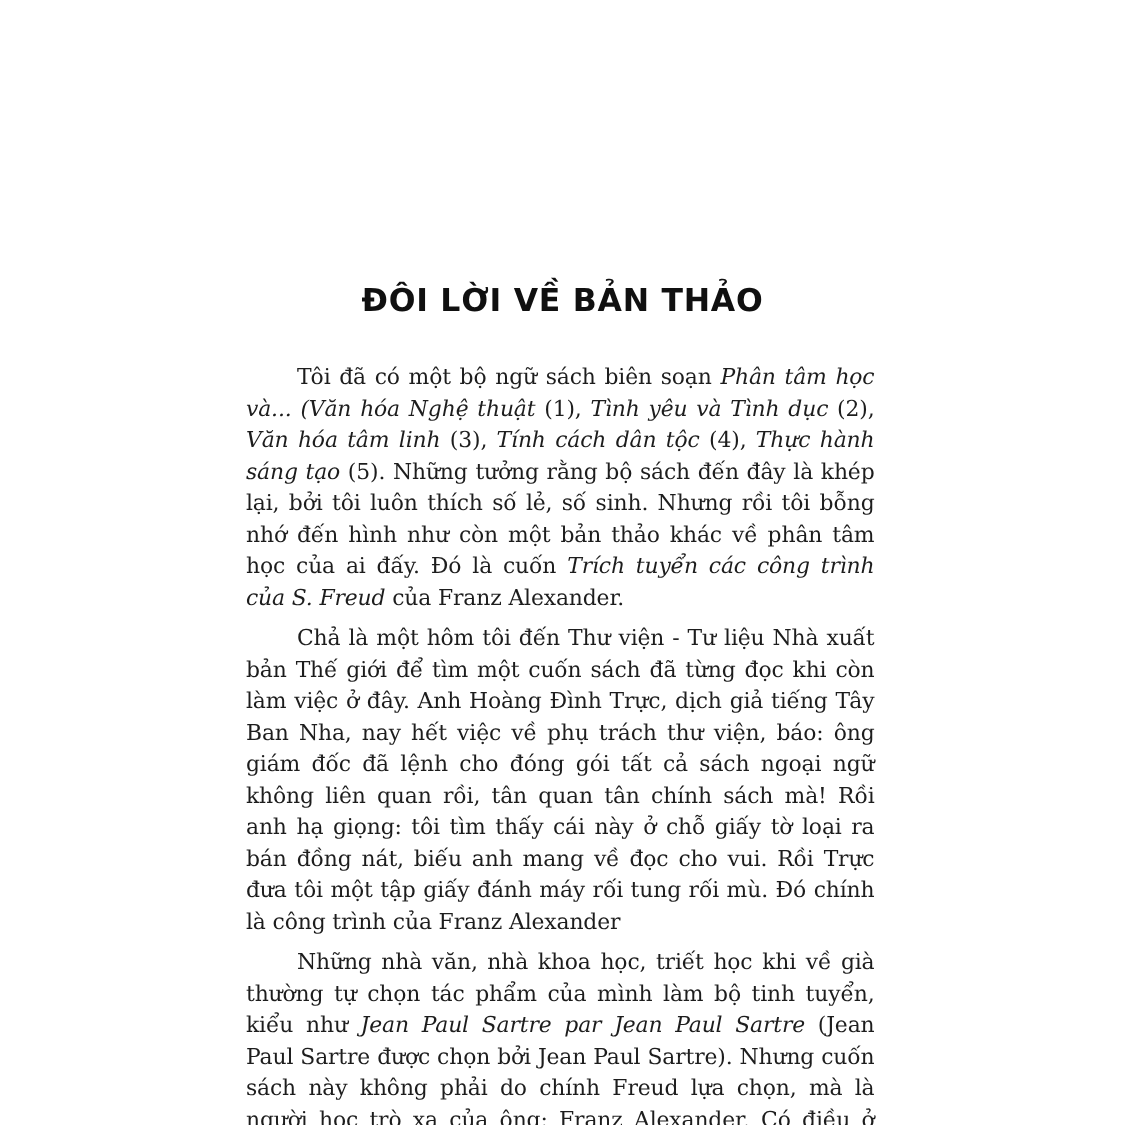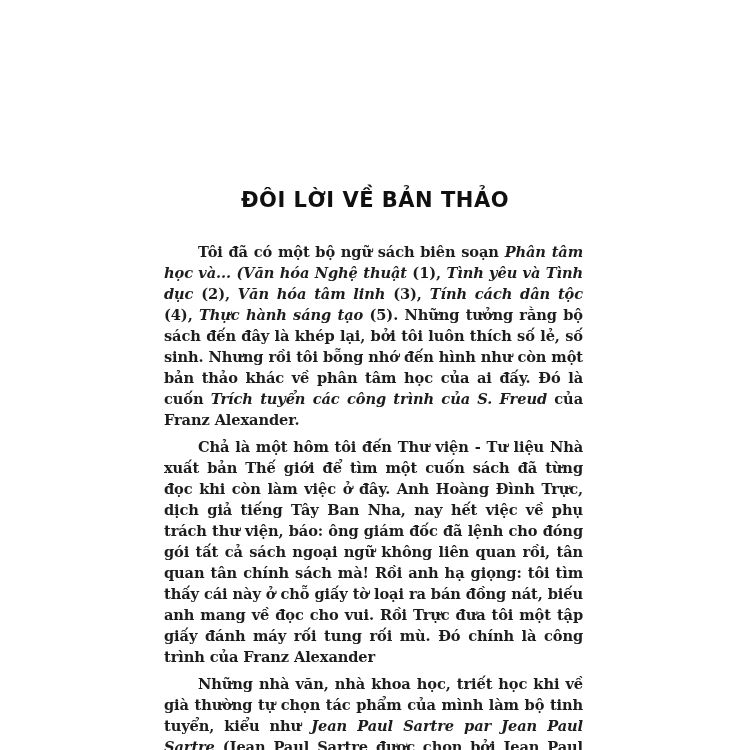--- a/index.html
+++ b/index.html
@@ -36,21 +36,20 @@
     width: 419px;
     text-align: justify;
     font-size: 14.6px;
     line-height: 21px;
     letter-spacing: -0.1px;
     color: #1d1d1d;
   }
   .doc-body p {
     margin: 0 0 6px 0;
     text-indent: 34px;
-    font-weight: bold;
   }
   .doc-body em {
     font-style: italic;
   }
 </style>
 </head>
 <body>
 
 <div class="page">
   <h1 class="doc-title">ĐÔI LỜI VỀ BẢN THẢO</h1>

